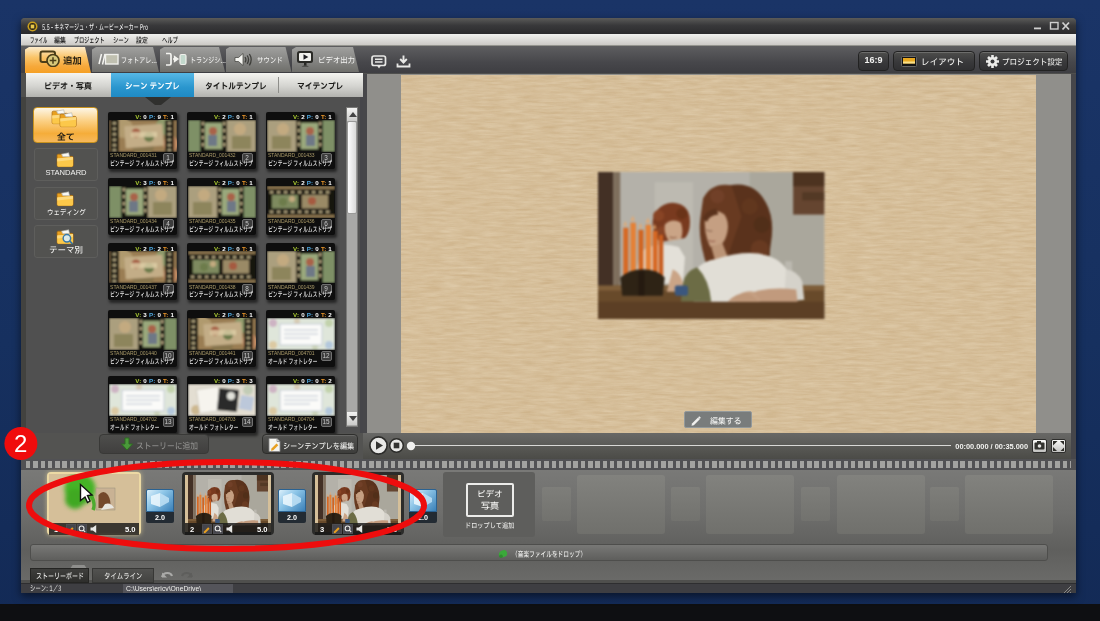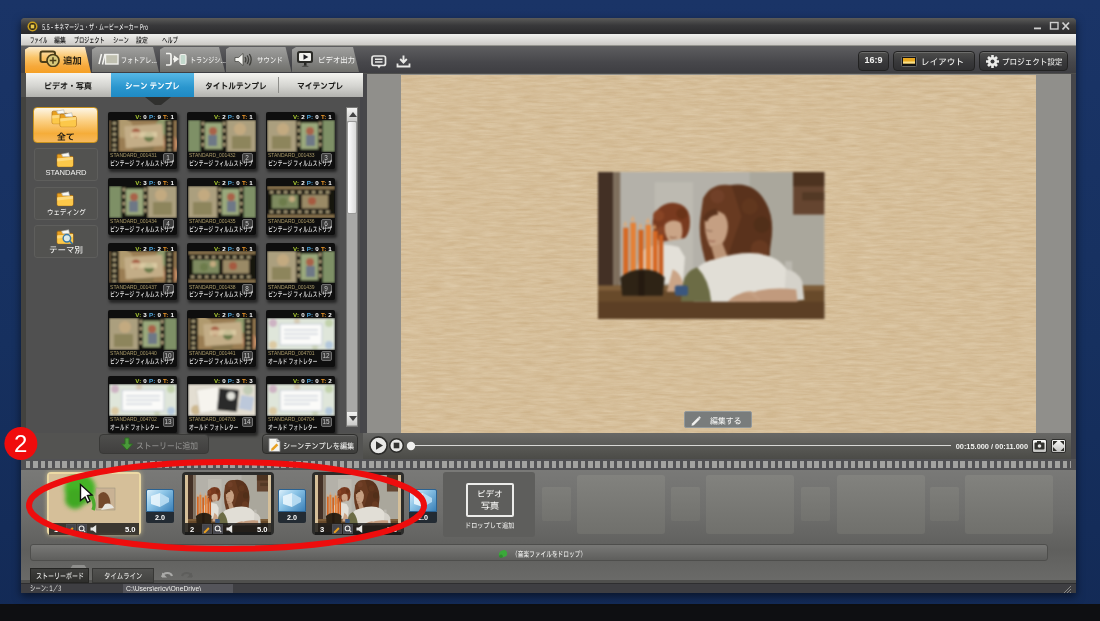--- a/index.html
+++ b/index.html
@@ -1047,21 +1047,21 @@
   </svg>
 <div style="position:absolute;left:363px;top:433px;width:708px;height:26.5px;background:linear-gradient(180deg,#686866,#53534f 70%,#4a4a46)"></div>
 <svg class="lt" style="left:369px;top:435.5px" width="50" height="19">
     <circle cx="9.5" cy="9.5" r="8.6" fill="#e8e8e6" stroke="#2c2c2a" stroke-width="1.6"></circle>
     <path d="M7 5.2 l7 4.3 -7 4.3 z" fill="#333331"></path>
     <circle cx="27.5" cy="9.5" r="6.8" fill="#e8e8e6" stroke="#2c2c2a" stroke-width="1.5"></circle>
     <rect x="24.7" y="6.7" width="5.6" height="5.6" fill="#333331"></rect>
     <circle cx="42" cy="10" r="4.2" fill="#f0f0ee"></circle>
   </svg>
 <div style="position:absolute;left:415px;top:444.6px;width:536px;height:1.6px;background:#d8d8d6"></div>
-<div class="lt" style="left:952px;top:441.5px;width:76px;text-align:right;font-size:7.4px;font-weight:bold;color:#f2f2f0;letter-spacing:0px">00:15.000 / 00:11.000</div>
+<div class="lt" style="left:952px;top:441.5px;width:76px;text-align:right;font-size:7.4px;font-weight:bold;color:#f2f2f0;letter-spacing:0px">00:00.000 / 00:35.000</div>
 <div style="position:absolute;left:1031.5px;top:438.5px;width:15px;height:14.5px;background:linear-gradient(180deg,#fafaf8,#c2c2c0);border:1px solid #2e2e2c;border-radius:2px"></div>
 <svg class="lt" style="left:1033.5px;top:441px" width="11" height="9">
     <rect x="0.5" y="1.5" width="10" height="7" rx="1" fill="#33332f"></rect>
     <rect x="3" y="0" width="4" height="2.5" fill="#33332f"></rect>
     <circle cx="5.5" cy="5" r="1.8" fill="#e8e8e6"></circle>
   </svg>
 <div style="position:absolute;left:1050.5px;top:438.5px;width:15.5px;height:14.5px;background:linear-gradient(180deg,#fafaf8,#c2c2c0);border:1px solid #2e2e2c;border-radius:2px"></div>
 <svg class="lt" style="left:1052.5px;top:440.5px" width="11.5" height="10.5">
     <g fill="#2e2e2a">
       <path d="M0 0 h4.5 l-4.5 4.5z M11.5 0 v4.5 l-4.5 -4.5z M0 10.5 v-4.5 l4.5 4.5z M11.5 10.5 h-4.5 l4.5 -4.5z"></path>

